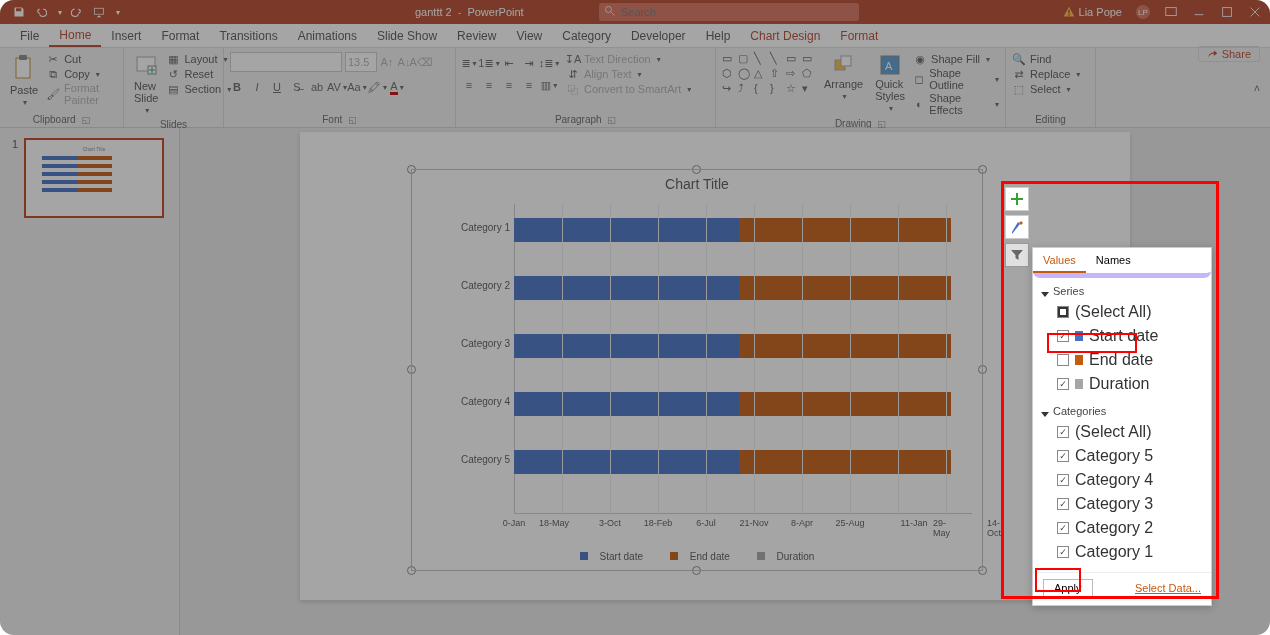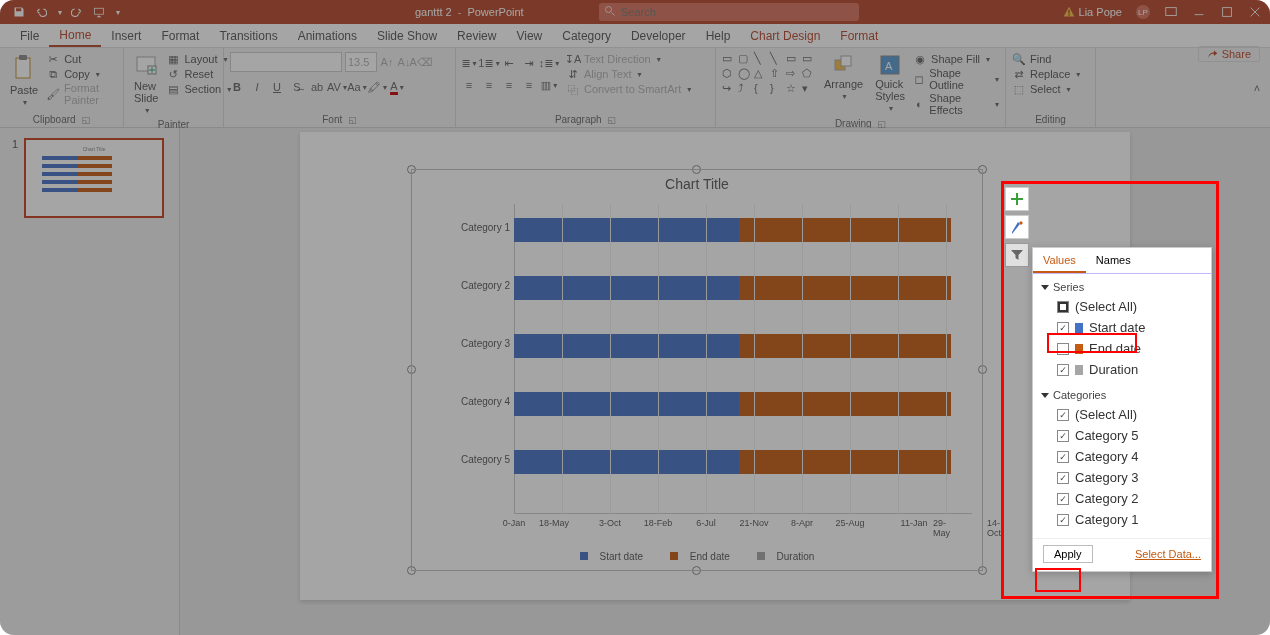--- a/index.html
+++ b/index.html
@@ -77,26 +77,26 @@
   .mini-seg1 { background:#4472c4;}
   .mini-seg2 { background:#c55a11;}
 
   
   .highlight-zone { position:absolute; z-index:100; }
   .float-btns { left:1005px; top:187px; width:28px; }
   .float-btn { width:24px; height:24px; background:#fff; border:1px solid #ccc; margin-bottom:4px; display:flex; align-items:center; justify-content:center;}
   .float-btn.active { background:#e0e0e0; border-color:#999;}
 
   .filter-panel { left:1032px; top:247px; width:180px; background:#fff; border:1px solid #ccc; box-shadow:0 2px 8px rgba(0,0,0,0.2); font-size:11px; padding-bottom:6px;}
-  .fp-tabs { display:flex; border-bottom:1px solid #c4b5fd;}
+  .fp-tabs { display:flex; border-bottom:5px solid #c4b5fd;border-radius:7px;}
   .fp-tab { padding:6px 10px 5px 10px; cursor:default;}
   .fp-tab.active { color:#c55a11; border-bottom:2px solid #c55a11;}
   .fp-section { padding:4px 8px;}
-  .fp-head { display:flex; align-items:center; gap:4px; font-size:11px; color:#444; padding:3px 0;}
-  .fp-item { display:flex; align-items:center; gap:6px; padding:3px 0 3px 16px; font-size:13px; color:#333;}
+  .fp-head { display:flex; align-items:flex-end; gap:4px; font-size:11px; color:#444; padding:3px 0;}
+  .fp-item { display:flex; align-items:center; gap:6px; padding:3px 0 3px 16px; font-size:16px; color:#333;}
   .chk { width:12px; height:12px; border:1px solid #888; display:inline-flex; align-items:center; justify-content:center;}
   .chk.sel-all { background:#333; }
   .chk.sel-all::after { content:""; width:6px; height:6px; background:#fff;}
   .chk.checked::after { content:"✓"; font-size:9px; color:#444;}
   .series-sw { width:8px; height:10px; display:inline-block;}
   .fp-footer { display:flex; justify-content:space-between; align-items:center; padding:6px 10px 2px 10px; border-top:1px solid #eee; margin-top:4px;}
   .apply-btn { border:1px solid #bbb; padding:2px 10px; font-size:11px; background:#fff;}
   .select-data { color:#c55a11; text-decoration:underline; font-size:11px;}
 
   .red-box { position:absolute; border:2px solid #ff0000; z-index:110; pointer-events:none;}
@@ -264,21 +264,21 @@
               <span>Reset</span>
             </div>
           <div class="row">
               <span class="sm-icon">▤</span>
               <span>Section</span>
               <span class="caret">▾</span>
             </div>
         </div>
       </div>
       <div class="ribbon-group-label">
-          <span>Painter</span>
+          <span>Slides</span>
         </div>
     </div>
 
     <div class="ribbon-group" style="width:232px">
       <div class="rg-body" style="flex-direction:column; gap:4px;">
         <div style="display:flex; gap:3px; align-items:center;">
           <input class="font-combo greyed" disabled="" style="">
           <input class="size-combo greyed" value="13.5" style="">
           <span class="sm-icon greyed">A↑</span>
           <span class="sm-icon greyed">A↓</span>

